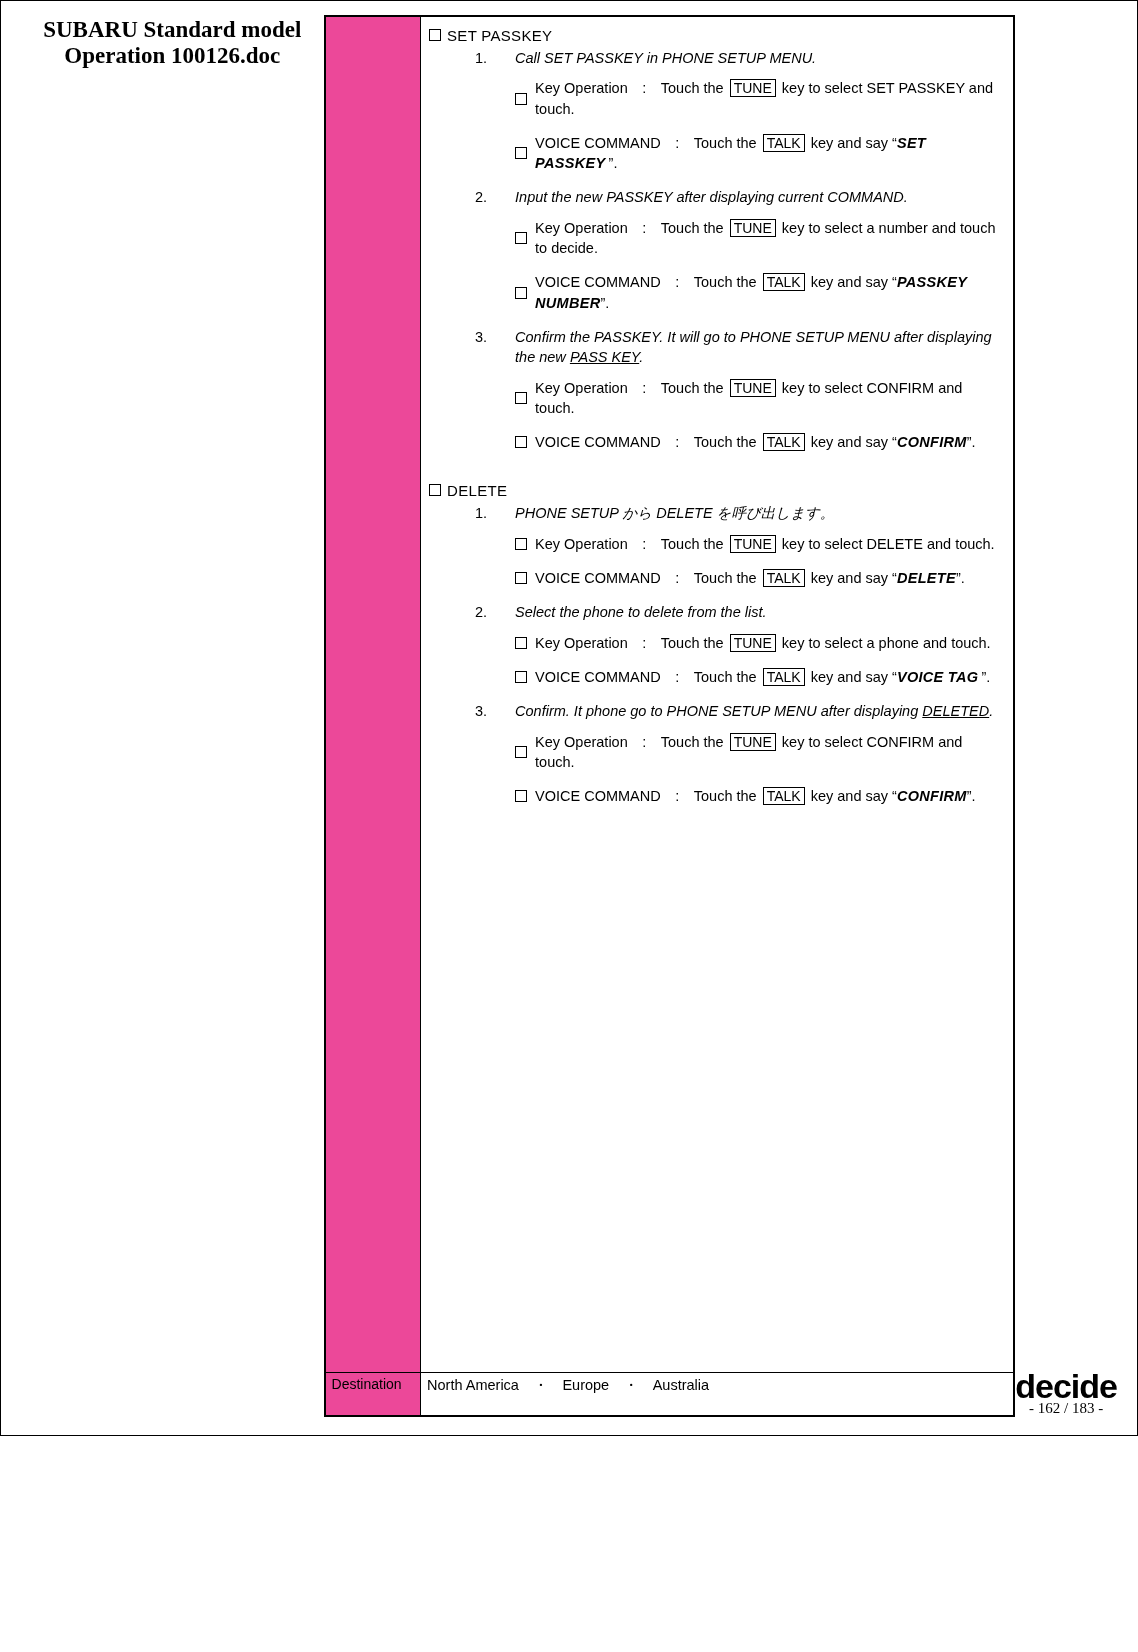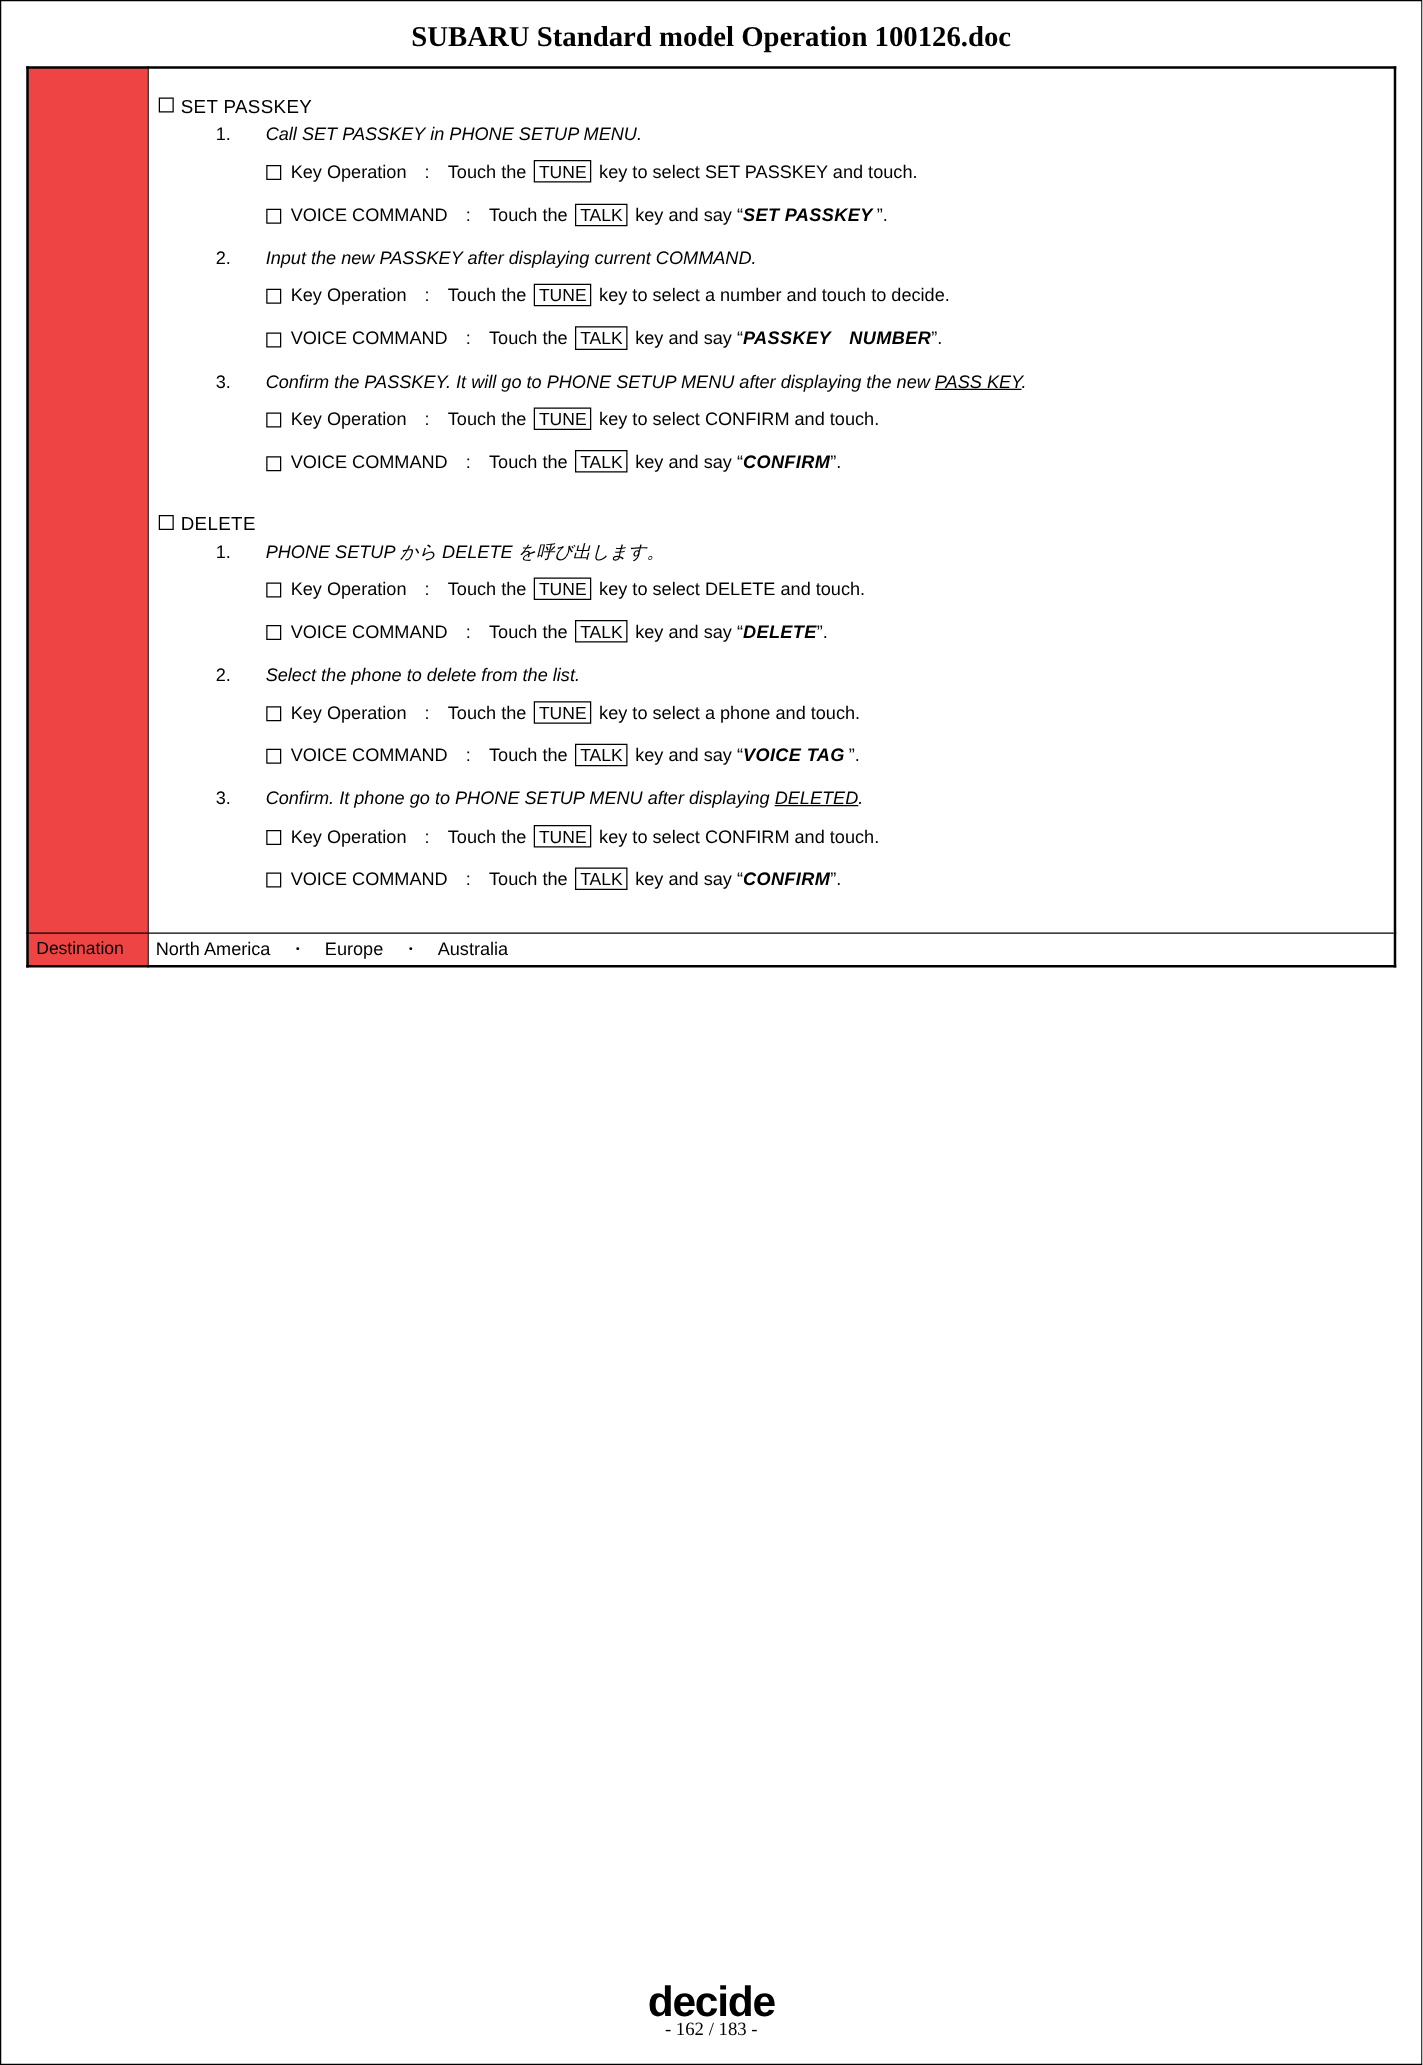--- a/index.html
+++ b/index.html
@@ -6,52 +6,52 @@
   body {
     margin: 0;
     padding: 0;
     font-family: Arial, "Helvetica Neue", Helvetica, sans-serif;
     font-size: 14px;
     color: #000;
     background: #fff;
   }
   .page {
     width: 1138px;
-    height: 1652px;
+    height: 1436px;
     border: 1.5px solid #000;
     margin: 0 auto;
     padding: 14px 20px 18px 20px;
     position: relative;
     display: flex;
-    flex-direction: column;
+    flex-direction: row;
   }
   .doc-title {
     text-align: center;
     font-family: "Times New Roman", Times, serif;
     font-weight: bold;
     font-size: 23px;
     margin: 2px 0 10px 0;
   }
   table.main {
     width: 100%;
     border-collapse: collapse;
     border: 2px solid #000;
   }
   table.main td, table.main th {
     border: 1px solid #000;
     vertical-align: top;
   }
   .side-col {
     width: 96px;
-    background: #ef4444;
+    background: #ec4899;
     font-size: 14px;
     padding: 4px 6px;
   }
   .content-col {
-    padding: 16px 14px 18px 8px;
+    padding: 4px 14px 18px 8px;
     font-size: 14.5px;
     line-height: 1.4;
   }
   .square {
     display: inline-block;
     width: 12px;
     height: 12px;
     border: 1.5px solid #000;
     margin-right: 6px;
     vertical-align: -1px;

